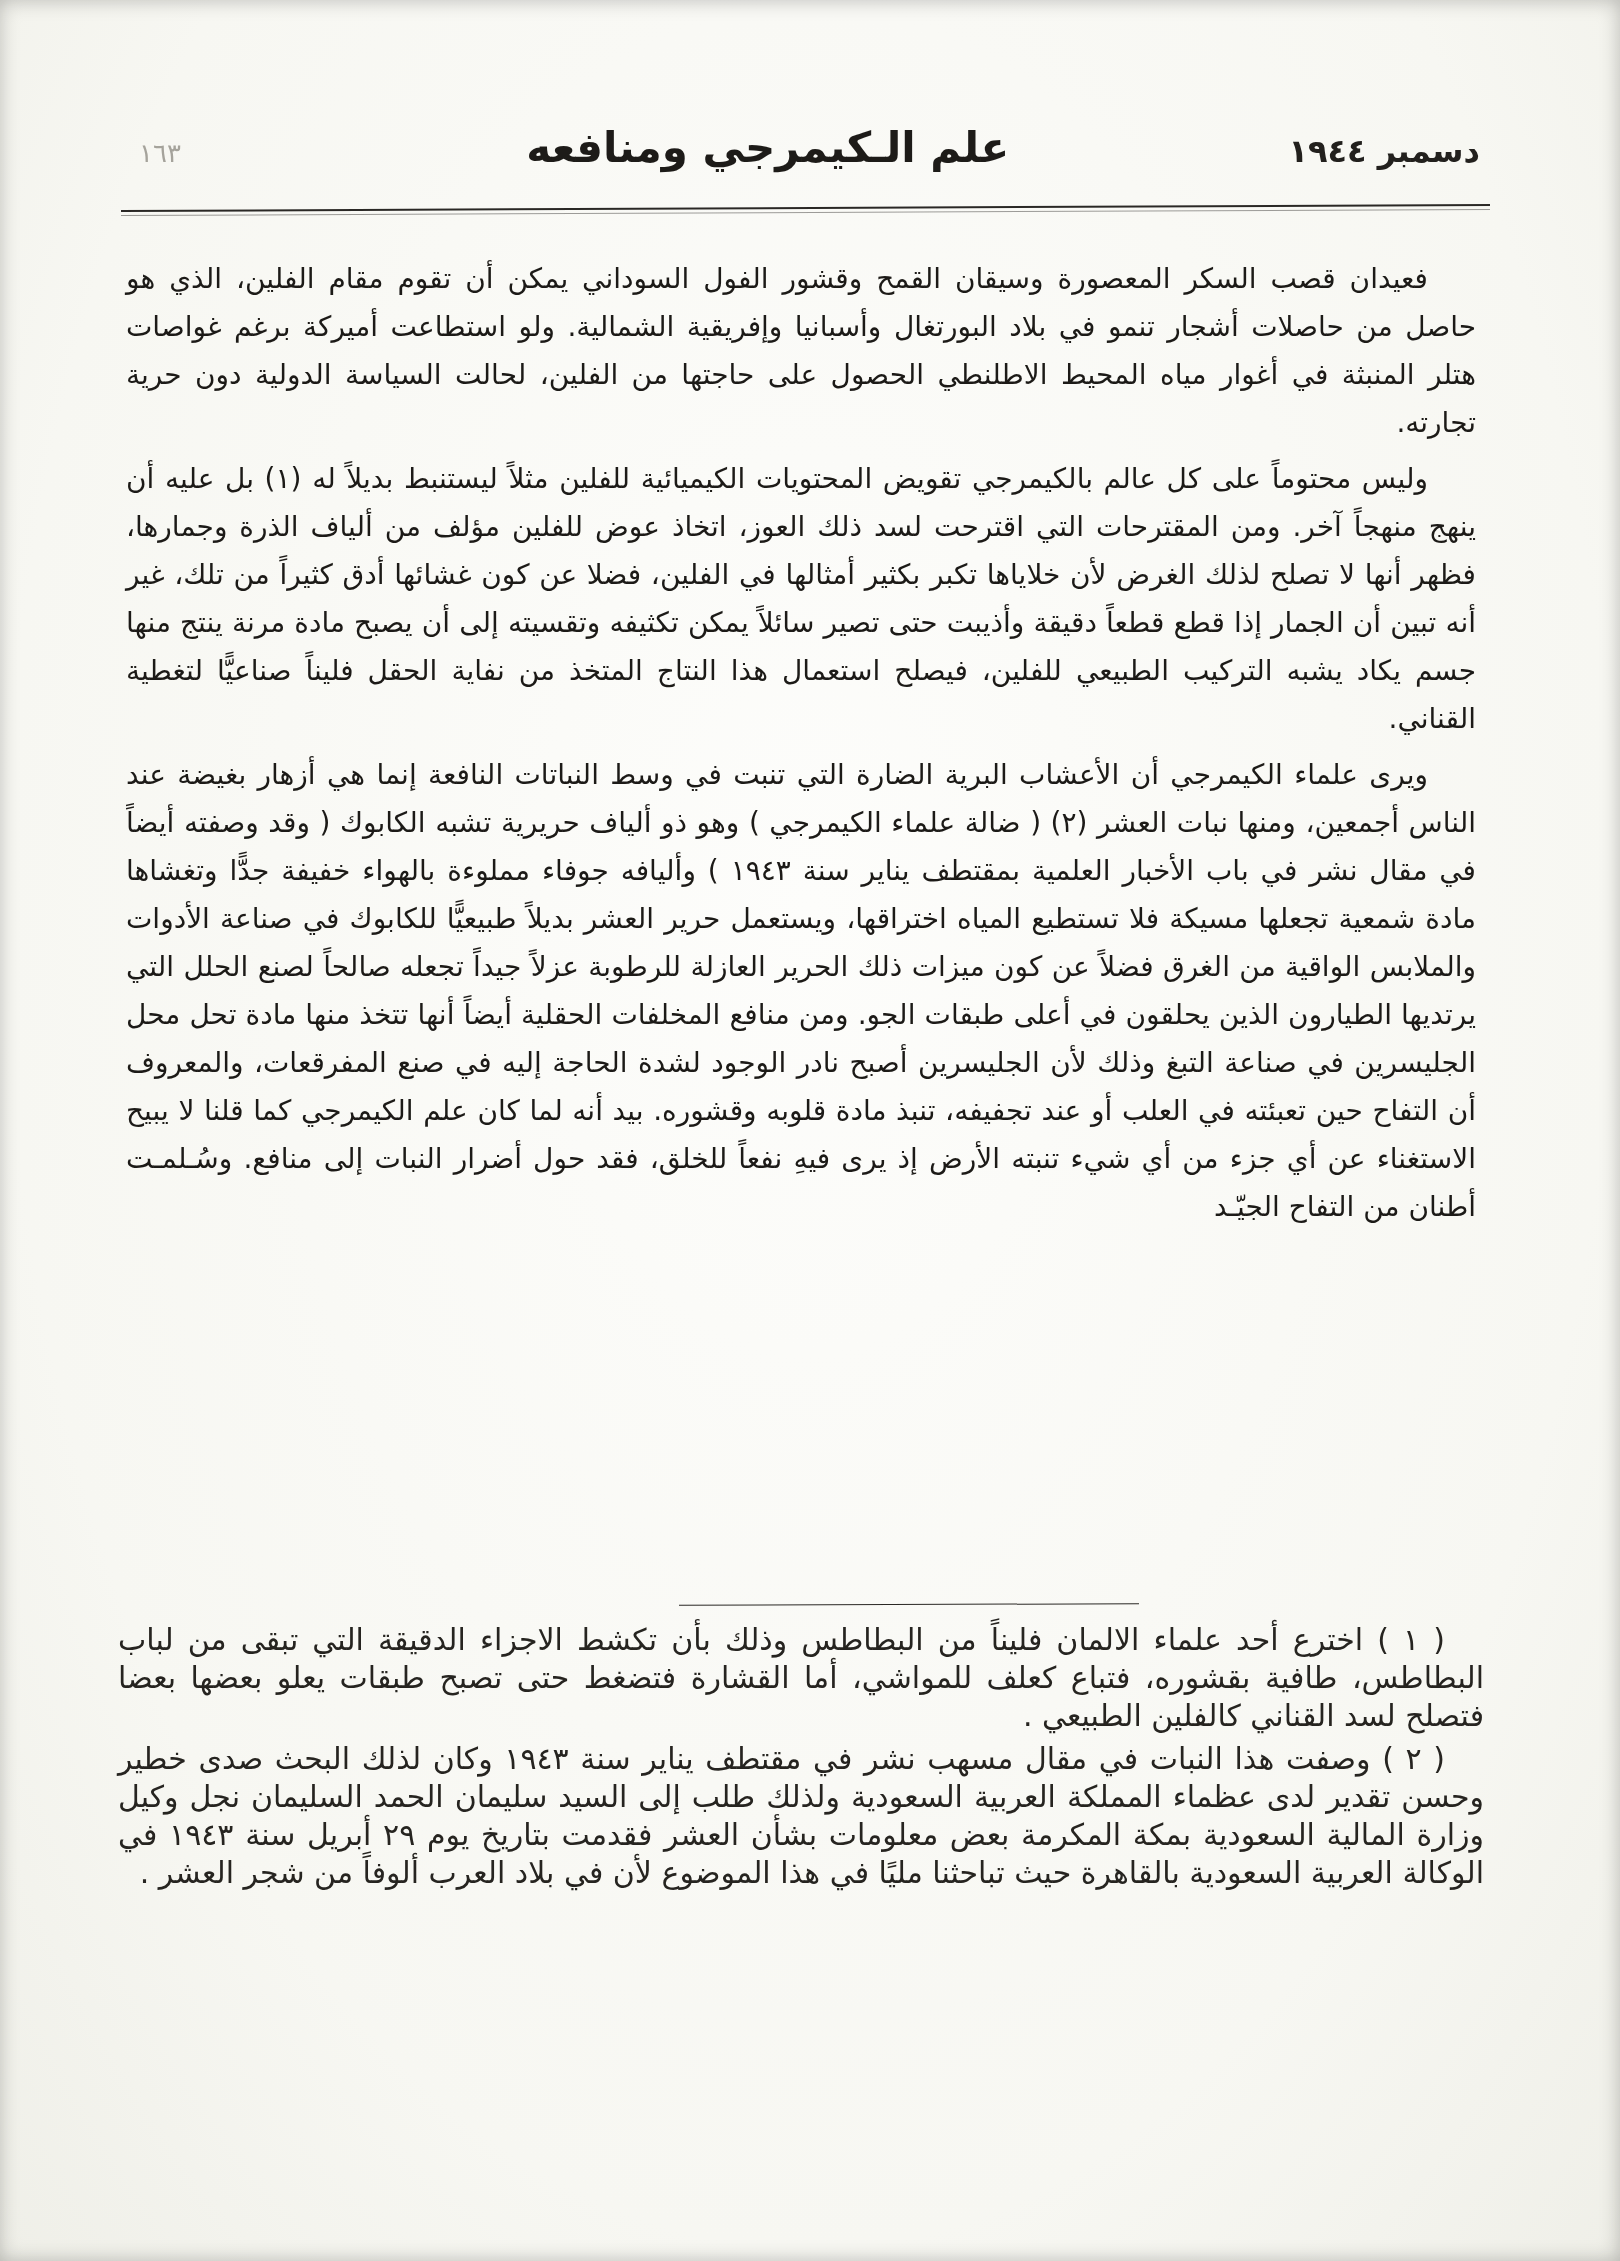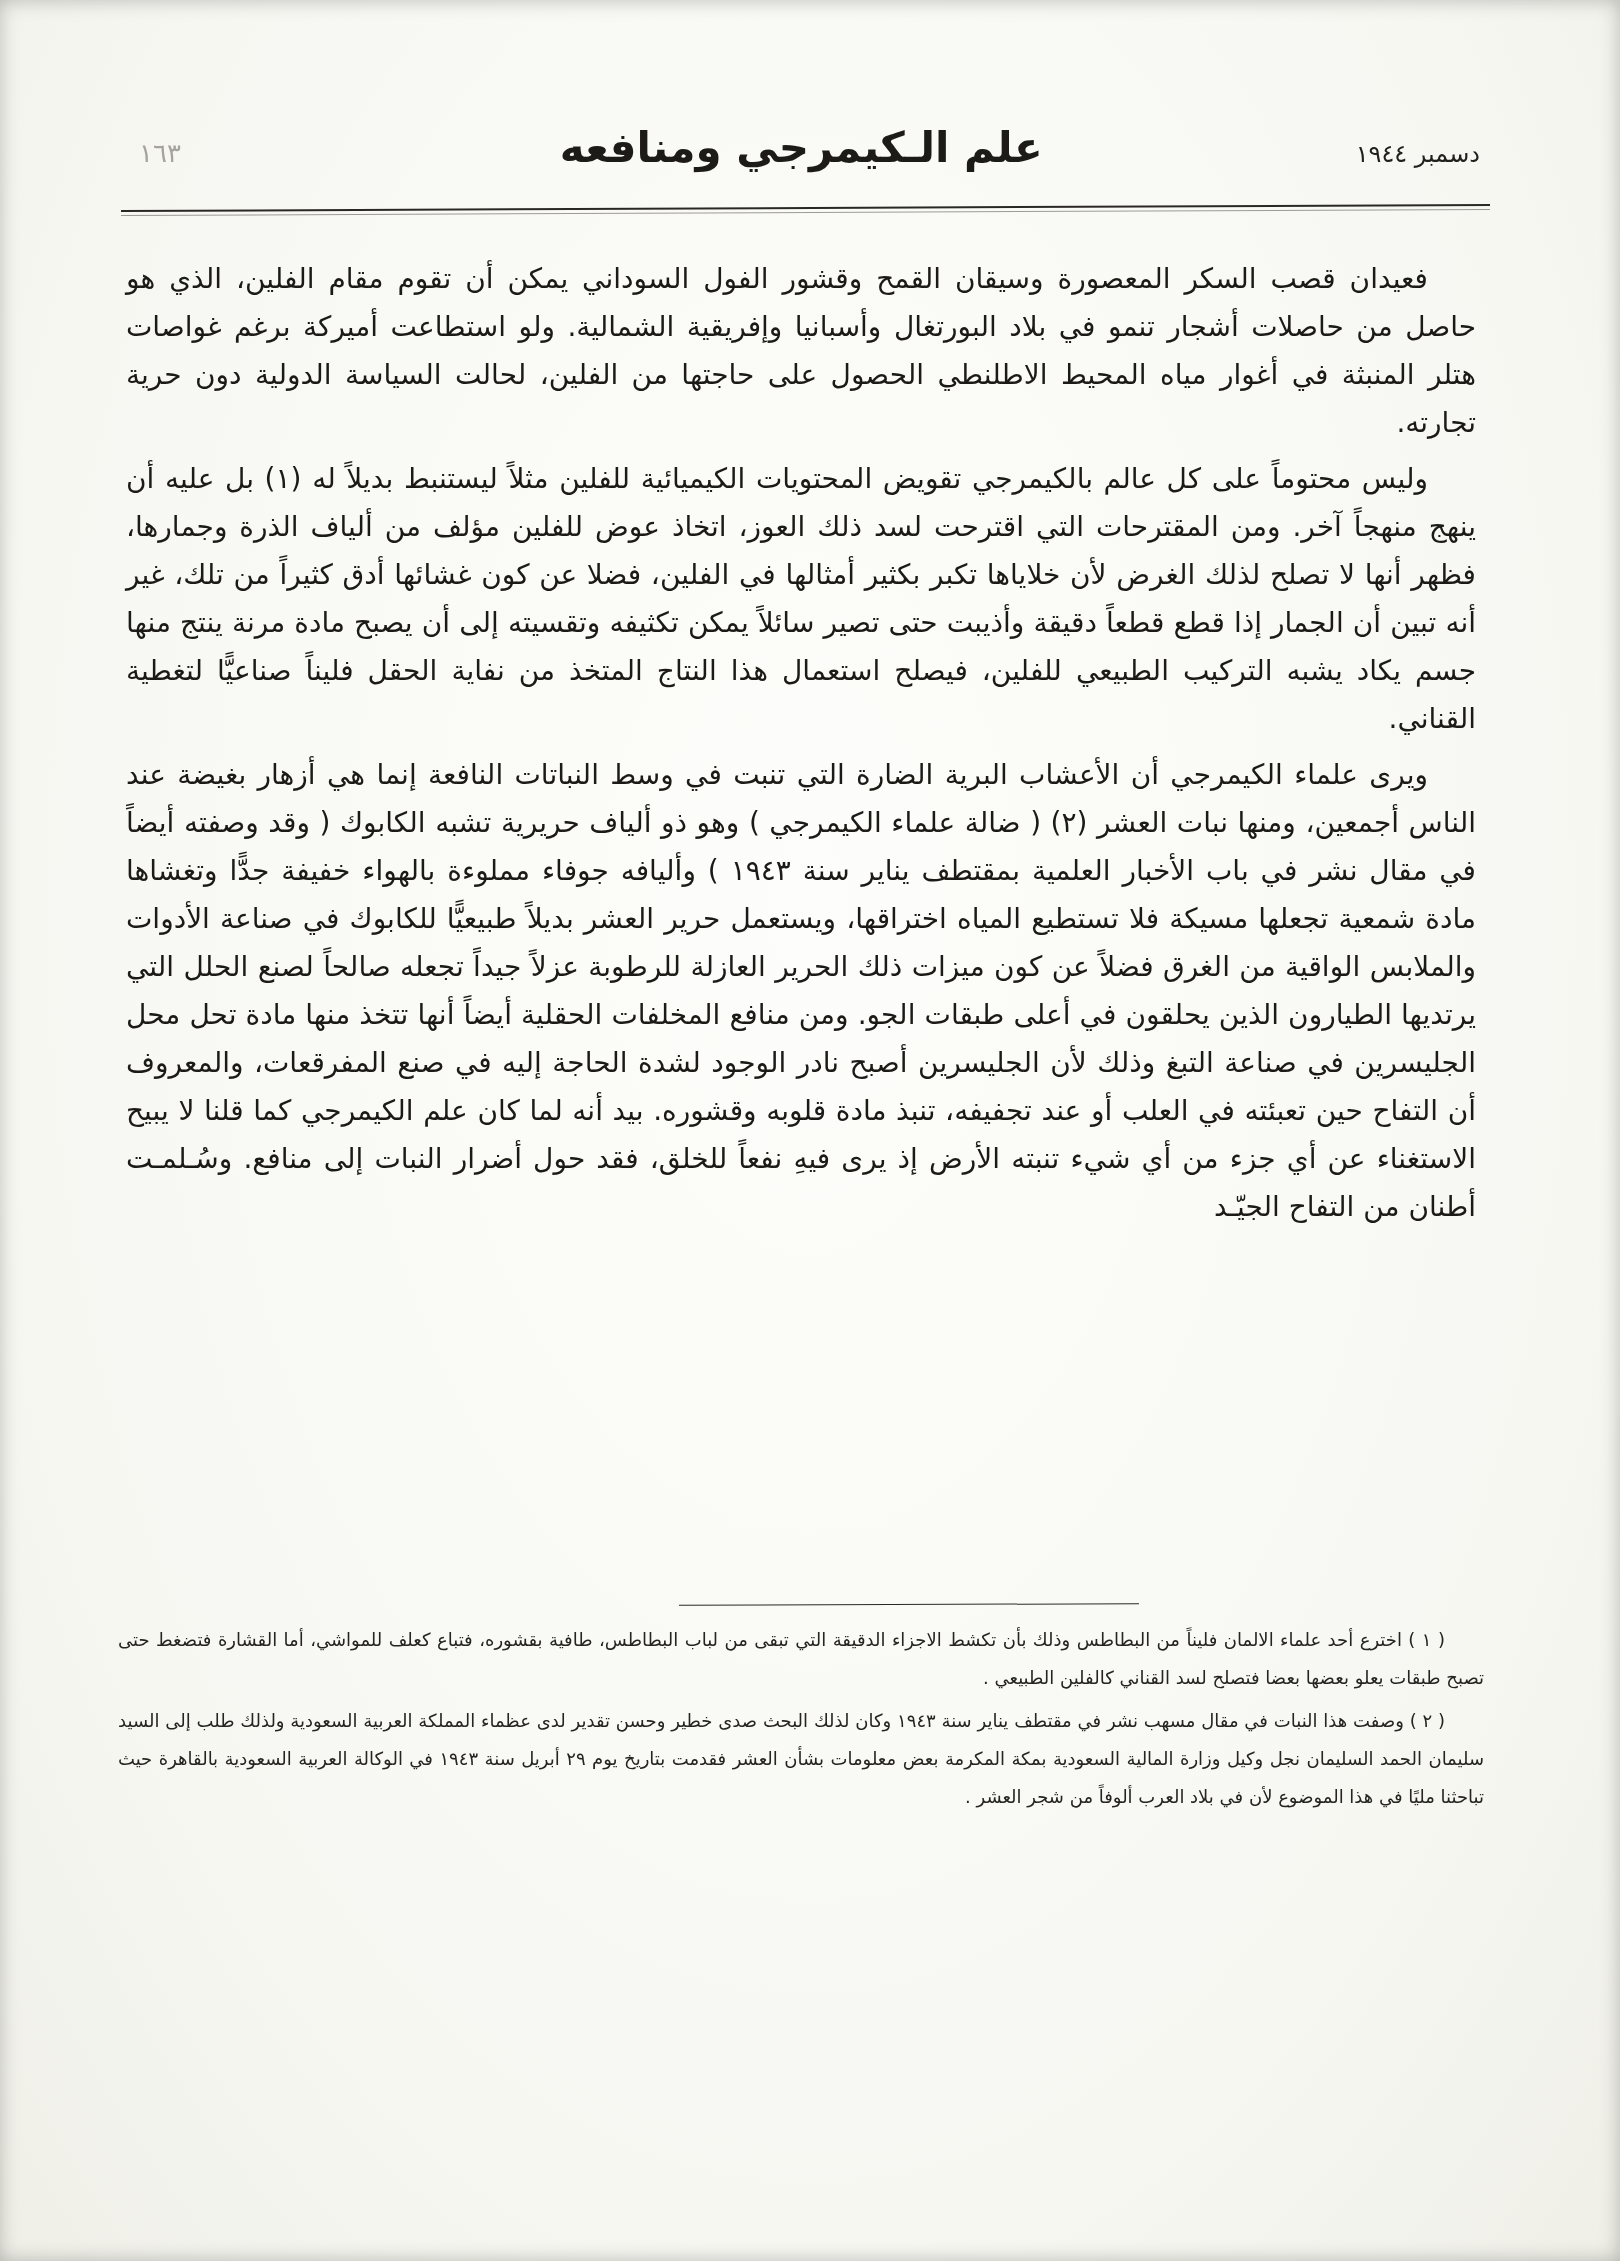--- a/index.html
+++ b/index.html
@@ -25,22 +25,22 @@
   .header {
     position: absolute;
     top: 123px;
     right: 140px;
     left: 140px;
     display: flex;
     justify-content: space-between;
     align-items: baseline;
   }
   .journal-date {
-    font-size: 24px;
-    font-weight: normal;
+    font-size: 32px;
+    font-weight: bold;
     letter-spacing: 0.8px;
     color: #22201d;
   }
   .article-title {
     font-size: 42px;
     font-weight: bold;
     color: #1d1b18;
     transform: translateX(33px);
   }
   .page-number {
@@ -84,21 +84,21 @@
     margin: 8px;
     text-indent: 48px;
   }
 
   
   .footnotes {
     position: absolute;
     top: 1604px;
     right: 136px;
     left: 119px;
-    font-size: 18px;
+    font-size: 30px;
     line-height: 38px;
     text-align: justify;
     color: #262420;
   }
   .footnote-rule {
     width: 460px;
     margin: 0 345px 16.4px 0;
     border-top: 1.6px solid #2a2825;
     transform: rotate(-0.2deg);
   }

